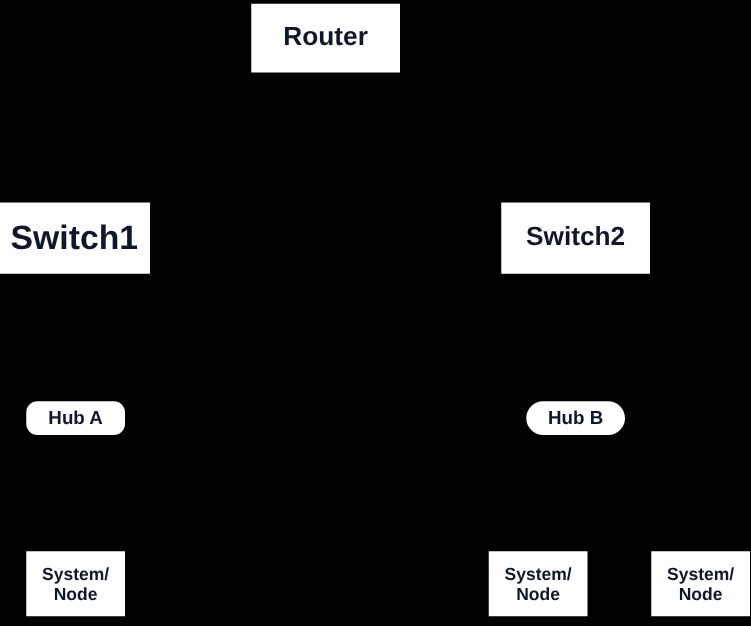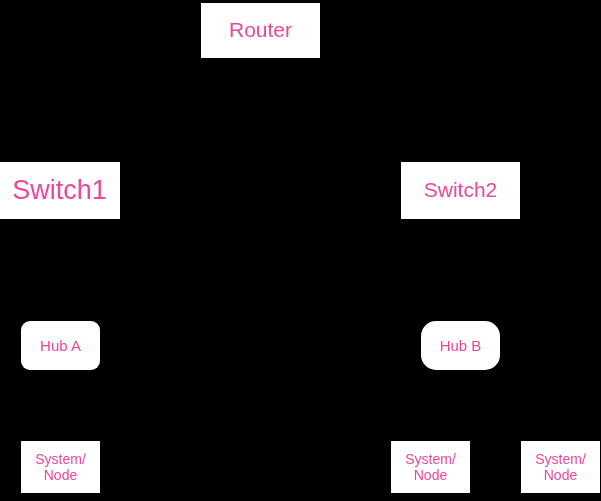--- a/index.html
+++ b/index.html
@@ -12,22 +12,22 @@
     position: relative;
     width: 601px;
     height: 501px;
     background: #000000;
     overflow: hidden;
     font-family: "Liberation Sans", sans-serif;
   }
   .node {
     position: absolute;
     background: #ffffff;
-    color: #ec4899;
-    font-weight: normal;
+    color: #0f172a;
+    font-weight: bold;
     display: flex;
     align-items: center;
     justify-content: center;
     text-align: center;
     line-height: 1.15;
     box-sizing: border-box;
     overflow: hidden;
   }
   .node.router {
     left: 201px;
@@ -46,21 +46,21 @@
   .node.switch-right {
     left: 401px;
     top: 162px;
     width: 119px;
     height: 57px;
     font-size: 21px;
   }
   .node.hub {
     top: 321px;
     width: 79px;
-    height: 49px;
+    height: 27px;
     font-size: 15px;
     border-radius: 9px;
   }
   .node.hub-a { left: 21px; }
   .node.hub-b { left: 421px; border-radius: 15px; }
   .node.endpoint {
     top: 441px;
     width: 79px;
     height: 52px;
     font-size: 14px;

